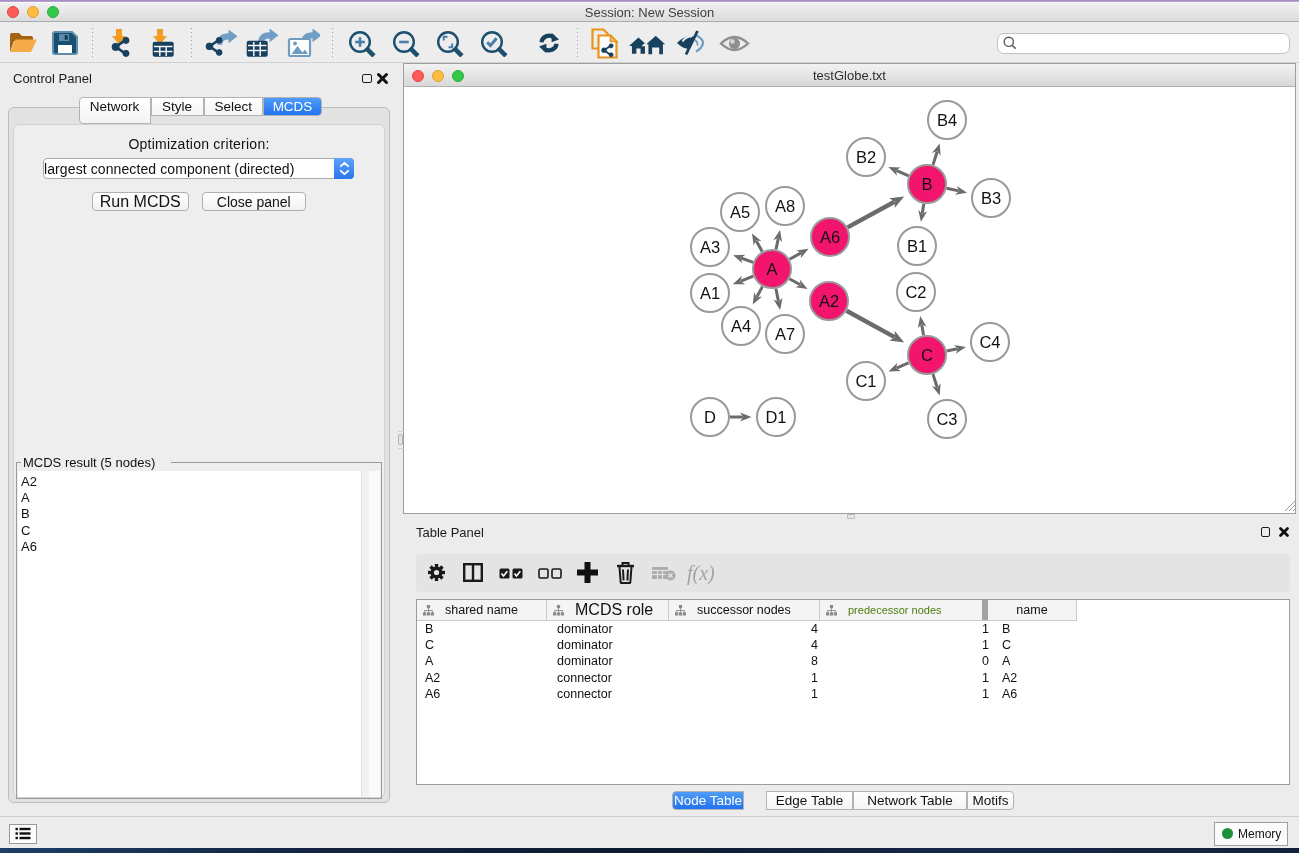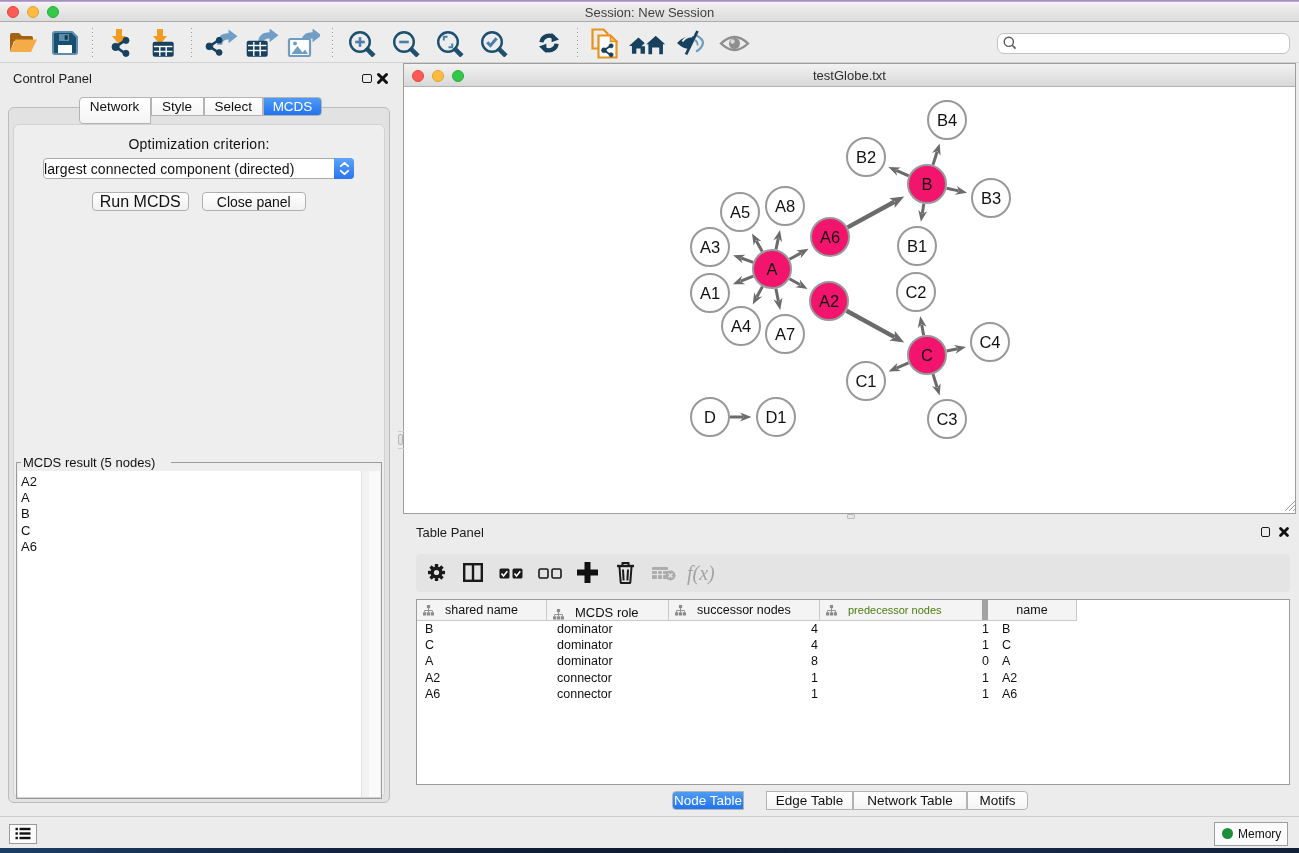--- a/index.html
+++ b/index.html
@@ -390,21 +390,21 @@
         <rect x="0" y="7.3" width="3.2" height="3.2"></rect>
         <rect x="3.9" y="7.3" width="3.2" height="3.2"></rect>
         <rect x="7.8" y="7.3" width="3.2" height="3.2"></rect>
       </g>
       <g stroke="#8a8a8a" stroke-width="0.9" fill="none">
         <path d="M5.5,3.2 v2.3 M1.6,7.3 v-1.8 h7.8 v1.8 M5.5,5.5 v1.8"></path>
       </g>
     </svg>
     <span>shared name</span>
   </div>
-<div style="position:absolute;left:547px;top:600px;width:122px;height:20px;border-right:1px solid #c9c9c9;display:flex;align-items:flex-end;font-size:13px;color:#111">
+<div style="position:absolute;left:547px;top:600px;width:122px;height:20px;border-right:1px solid #c9c9c9;display:flex;align-items:center;font-size:16px;color:#111">
     <svg width="11" height="11" viewBox="0 0 11 11" style="margin:0 11px 0 6px;flex:none">
       <g fill="#8a8a8a">
         <rect x="3.9" y="0" width="3.2" height="3.2"></rect>
         <rect x="0" y="7.3" width="3.2" height="3.2"></rect>
         <rect x="3.9" y="7.3" width="3.2" height="3.2"></rect>
         <rect x="7.8" y="7.3" width="3.2" height="3.2"></rect>
       </g>
       <g stroke="#8a8a8a" stroke-width="0.9" fill="none">
         <path d="M5.5,3.2 v2.3 M1.6,7.3 v-1.8 h7.8 v1.8 M5.5,5.5 v1.8"></path>
       </g>
@@ -464,21 +464,21 @@
 <div style="position:absolute;left:889px;top:669.6000000000001px;width:100px;height:16px;font-size:12.5px;line-height:16px;color:#111;text-align:right">1</div>
 <div style="position:absolute;left:1002px;top:669.6000000000001px;width:100px;height:16px;font-size:12.5px;line-height:16px;color:#111">A2</div>
 <div style="position:absolute;left:425px;top:685.8000000000002px;width:100px;height:16px;font-size:12.5px;line-height:16px;color:#111">A6</div>
 <div style="position:absolute;left:557px;top:685.8000000000002px;width:100px;height:16px;font-size:12.5px;line-height:16px;color:#111">connector</div>
 <div style="position:absolute;left:718px;top:685.8000000000002px;width:100px;height:16px;font-size:12.5px;line-height:16px;color:#111;text-align:right">1</div>
 <div style="position:absolute;left:889px;top:685.8000000000002px;width:100px;height:16px;font-size:12.5px;line-height:16px;color:#111;text-align:right">1</div>
 <div style="position:absolute;left:1002px;top:685.8000000000002px;width:100px;height:16px;font-size:12.5px;line-height:16px;color:#111">A6</div>
 <div style="position:absolute;left:672px;top:790.5px;width:72px;height:19px;background:linear-gradient(#4f9cf7,#2173f0);color:#fff;border:1px solid #b3b3b3;border-radius:4px 0 0 4px;font-size:13.5px;text-align:center;line-height:18.5px">Node Table</div>
 <div style="position:absolute;left:766px;top:790.5px;width:87px;height:19px;background:linear-gradient(#ffffff,#f4f4f4);color:#111;border:1px solid #b3b3b3;font-size:13.5px;text-align:center;line-height:18.5px">Edge Table</div>
 <div style="position:absolute;left:853px;top:790.5px;width:114px;height:19px;background:linear-gradient(#ffffff,#f4f4f4);color:#111;border:1px solid #b3b3b3;font-size:13.5px;text-align:center;line-height:18.5px">Network Table</div>
-<div style="position:absolute;left:967px;top:790.5px;width:61px;height:19px;background:linear-gradient(#ffffff,#f4f4f4);color:#111;border:1px solid #b3b3b3;border-radius:0 4px 4px 0;font-size:13.5px;text-align:center;line-height:18.5px">Motifs</div>
+<div style="position:absolute;left:967px;top:790.5px;width:47px;height:19px;background:linear-gradient(#ffffff,#f4f4f4);color:#111;border:1px solid #b3b3b3;border-radius:0 4px 4px 0;font-size:13.5px;text-align:center;line-height:18.5px">Motifs</div>
 <div style="position:absolute;left:0;top:816px;width:1299px;height:1px;background:#cdcdcd"></div>
 <div style="position:absolute;left:9px;top:824px;width:28px;height:20px;background:#fbfbfb;border:1px solid #9a9a9a"></div>
 <svg class="ab" style="left:15px;top:827px" width="16" height="13" viewBox="0 0 16 13">
     <g fill="#111">
       <rect x="0.5" y="0.8" width="2.4" height="2.4"></rect>
       <rect x="0.5" y="5.3" width="2.4" height="2.4"></rect>
       <rect x="0.5" y="9.8" width="2.4" height="2.4"></rect>
       <rect x="4.5" y="0.8" width="11" height="2.4"></rect>
       <rect x="4.5" y="5.3" width="11" height="2.4"></rect>
       <rect x="4.5" y="9.8" width="11" height="2.4"></rect>

